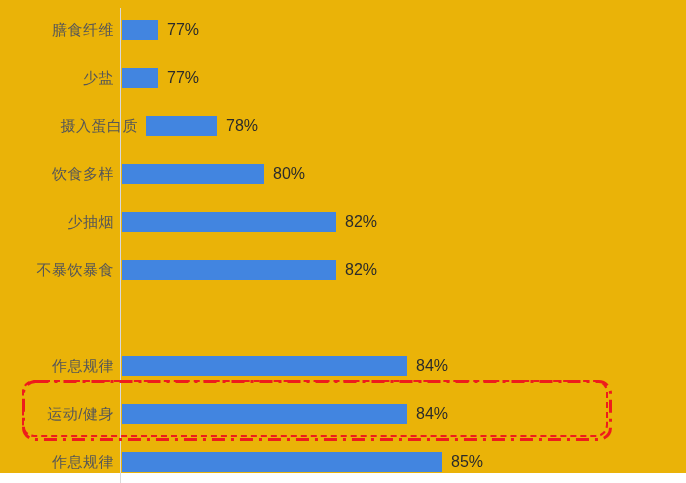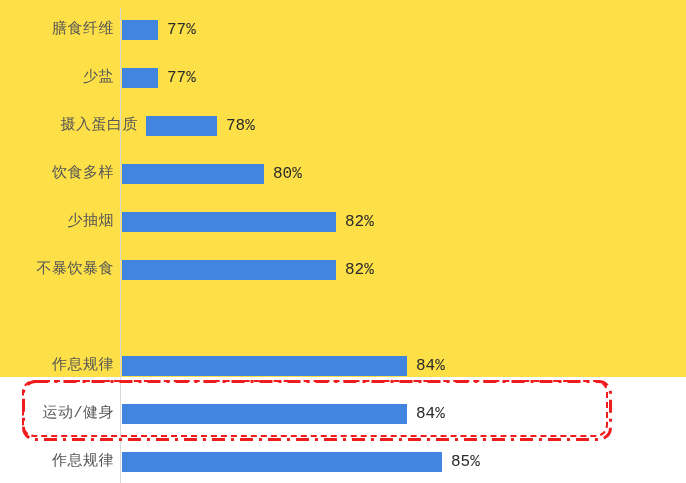--- a/index.html
+++ b/index.html
@@ -11,23 +11,22 @@
     width: 686px;
     height: 483px;
     font-family: "Liberation Sans", "DejaVu Sans", sans-serif;
     overflow: hidden;
     position: relative;
   }
 
   #chart-root {
     position: relative;
     width: 686px;
-    height: 377px;
-    background: #fde047;
-    font-family: Liberation Mono, monospace;
+    height: 473px;
+    background: #eab308;
   }
 
   
   .axis-line {
     position: absolute;
     left: 120px;
     top: 8px;
     width: 1px;
     height: 475px;
     background: #d9d9d9;

